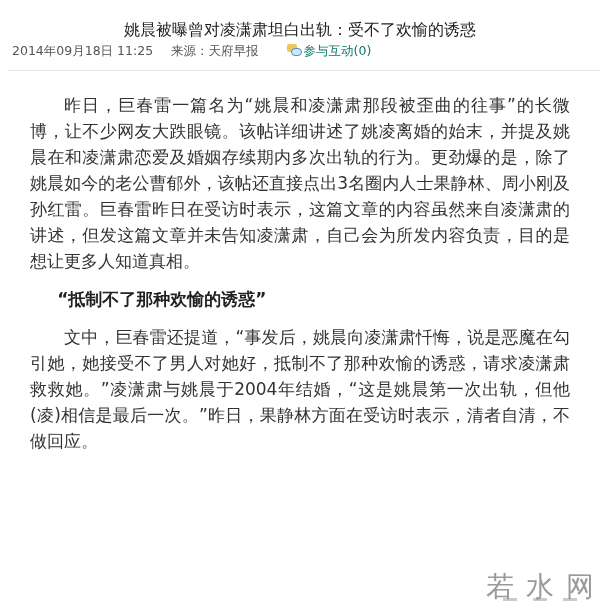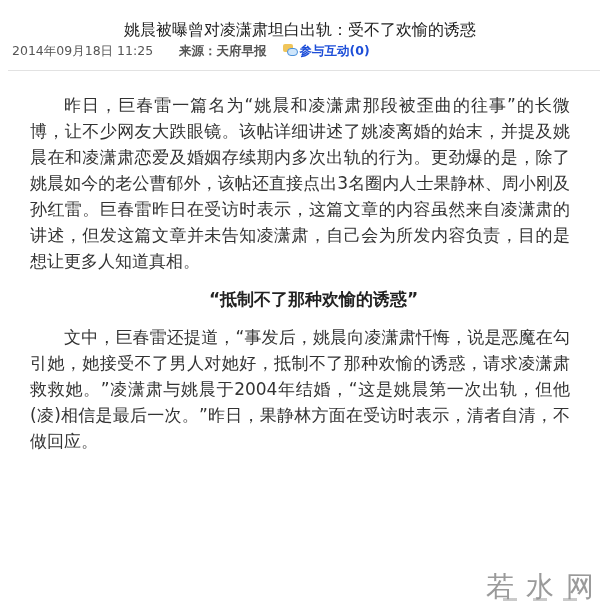--- a/index.html
+++ b/index.html
@@ -7,30 +7,30 @@
     .title {
       position: absolute; left: 0; top: 4px; width: 600px; text-align: center;
       font-size: 16px; color: #222; font-weight: normal; letter-spacing: 0px; line-height: 30px;
       white-space: nowrap;
     }
     .meta {
       position: absolute; left: 12px; top: 42px; font-size: 12.5px; color: #555;
       white-space: nowrap; line-height: 16px;
     }
     .meta span { display: inline-block; vertical-align: middle; }
-    .meta .date { margin-right: 22px; }
-    .meta .source { margin-right: 12px; font-weight: bold; }
-    .interact { color: #1d4ed8; font-weight: bold; text-align: right; }
+    .meta .date { margin-right: 14px; }
+    .meta .source { margin-right: 24px; }
+    .interact { color: #0f766e; font-weight: normal; text-align: right; }
     .icon-chat { display: inline-block; width: 16px; height: 14px; position: relative; margin-right: 1px; vertical-align: middle; }
     .icon-chat .b1 { position: absolute; left: 0; top: 0; width: 10px; height: 8px; background: #f0c55a; border-radius: 2px; }
     .icon-chat .b2 { position: absolute; left: 4px; top: 4px; width: 11px; height: 8px; background: #cfe6fb; border: 1px solid #4a90d9; border-radius: 5px; box-sizing: border-box; }
     .divider { position: absolute; left: 8px; right: 0; top: 70px; height: 1px; background: #e2e2e2; }
     .article { position: absolute; left: 30px; top: 92px; width: 540px; color: #333; font-size: 17px; line-height: 26px; }
     .article p { margin: 0 0 12px 0; text-indent: 2em; text-align: justify; }
-    .article h3 { margin: 6px 0 12px 0; font-size: 17px; font-weight: bold; color: #222; text-indent: 1.6em; line-height: 26px; text-align: center; }
+    .article h3 { margin: 6px 0 12px 0; font-size: 17px; font-weight: bold; color: #222; text-indent: 1.6em; line-height: 26px; }
     .watermark {
       position: absolute; left: 486px; top: 568px; font-size: 28px; color: rgba(120,120,120,0.75);
       letter-spacing: 12px; font-family: "DejaVu Sans", sans-serif; white-space: nowrap;
     }
     .watermark-bar { position: absolute; left: 503px; top: 598px; width: 90px; height: 3px;
       background: repeating-linear-gradient(90deg, rgba(150,150,150,0.5) 0 14px, transparent 14px 30px); }
   </style>
 </head>
 <body>
 

